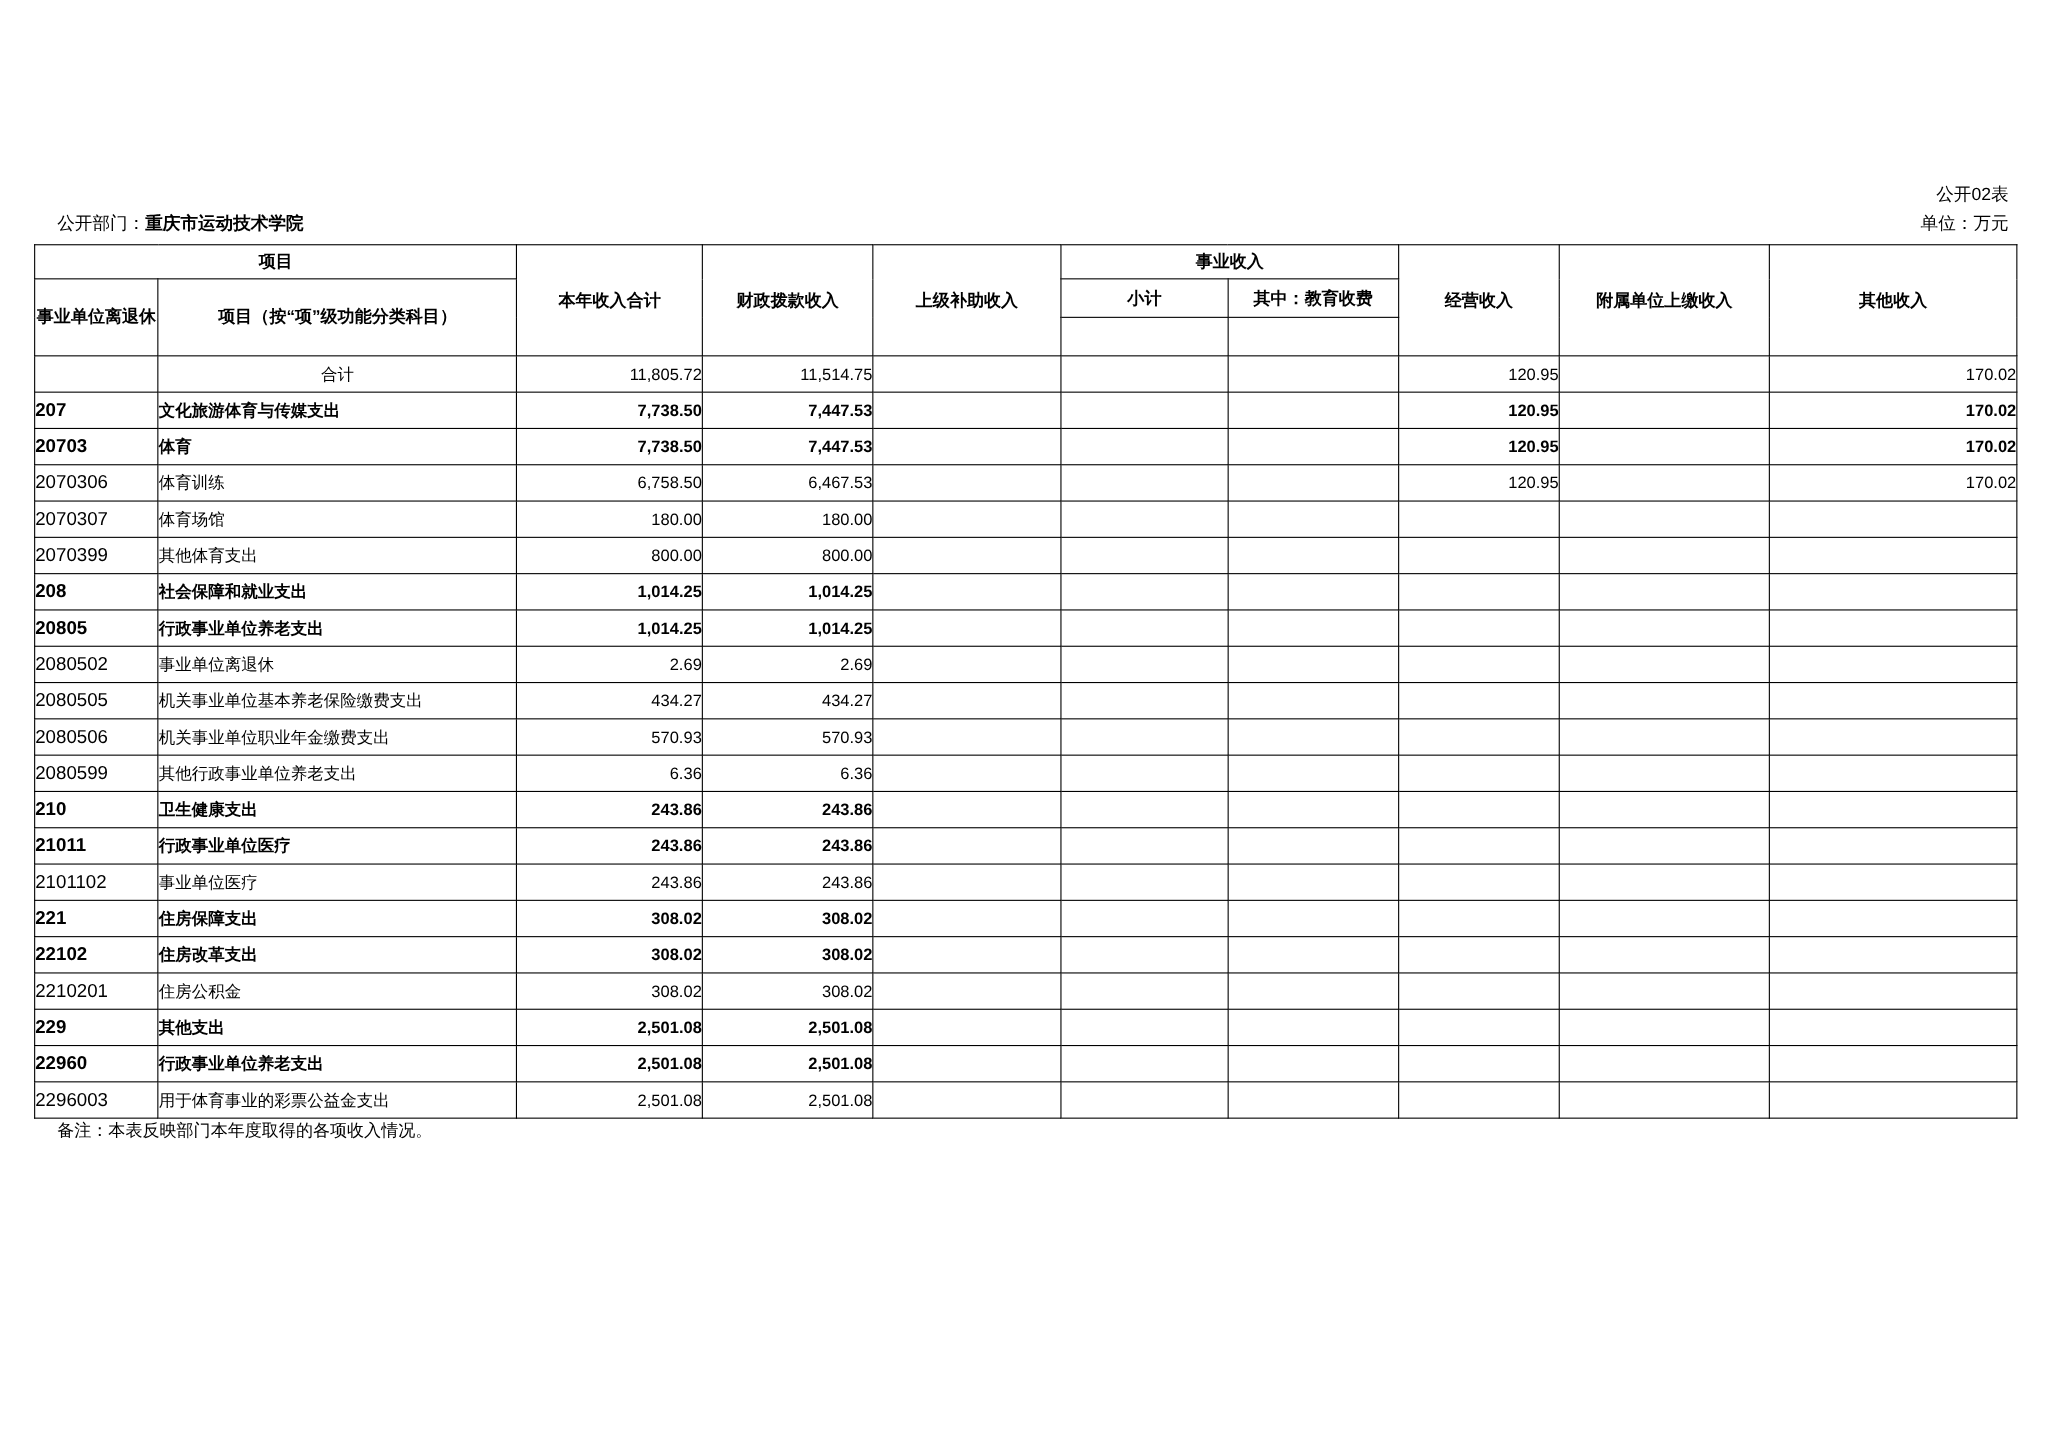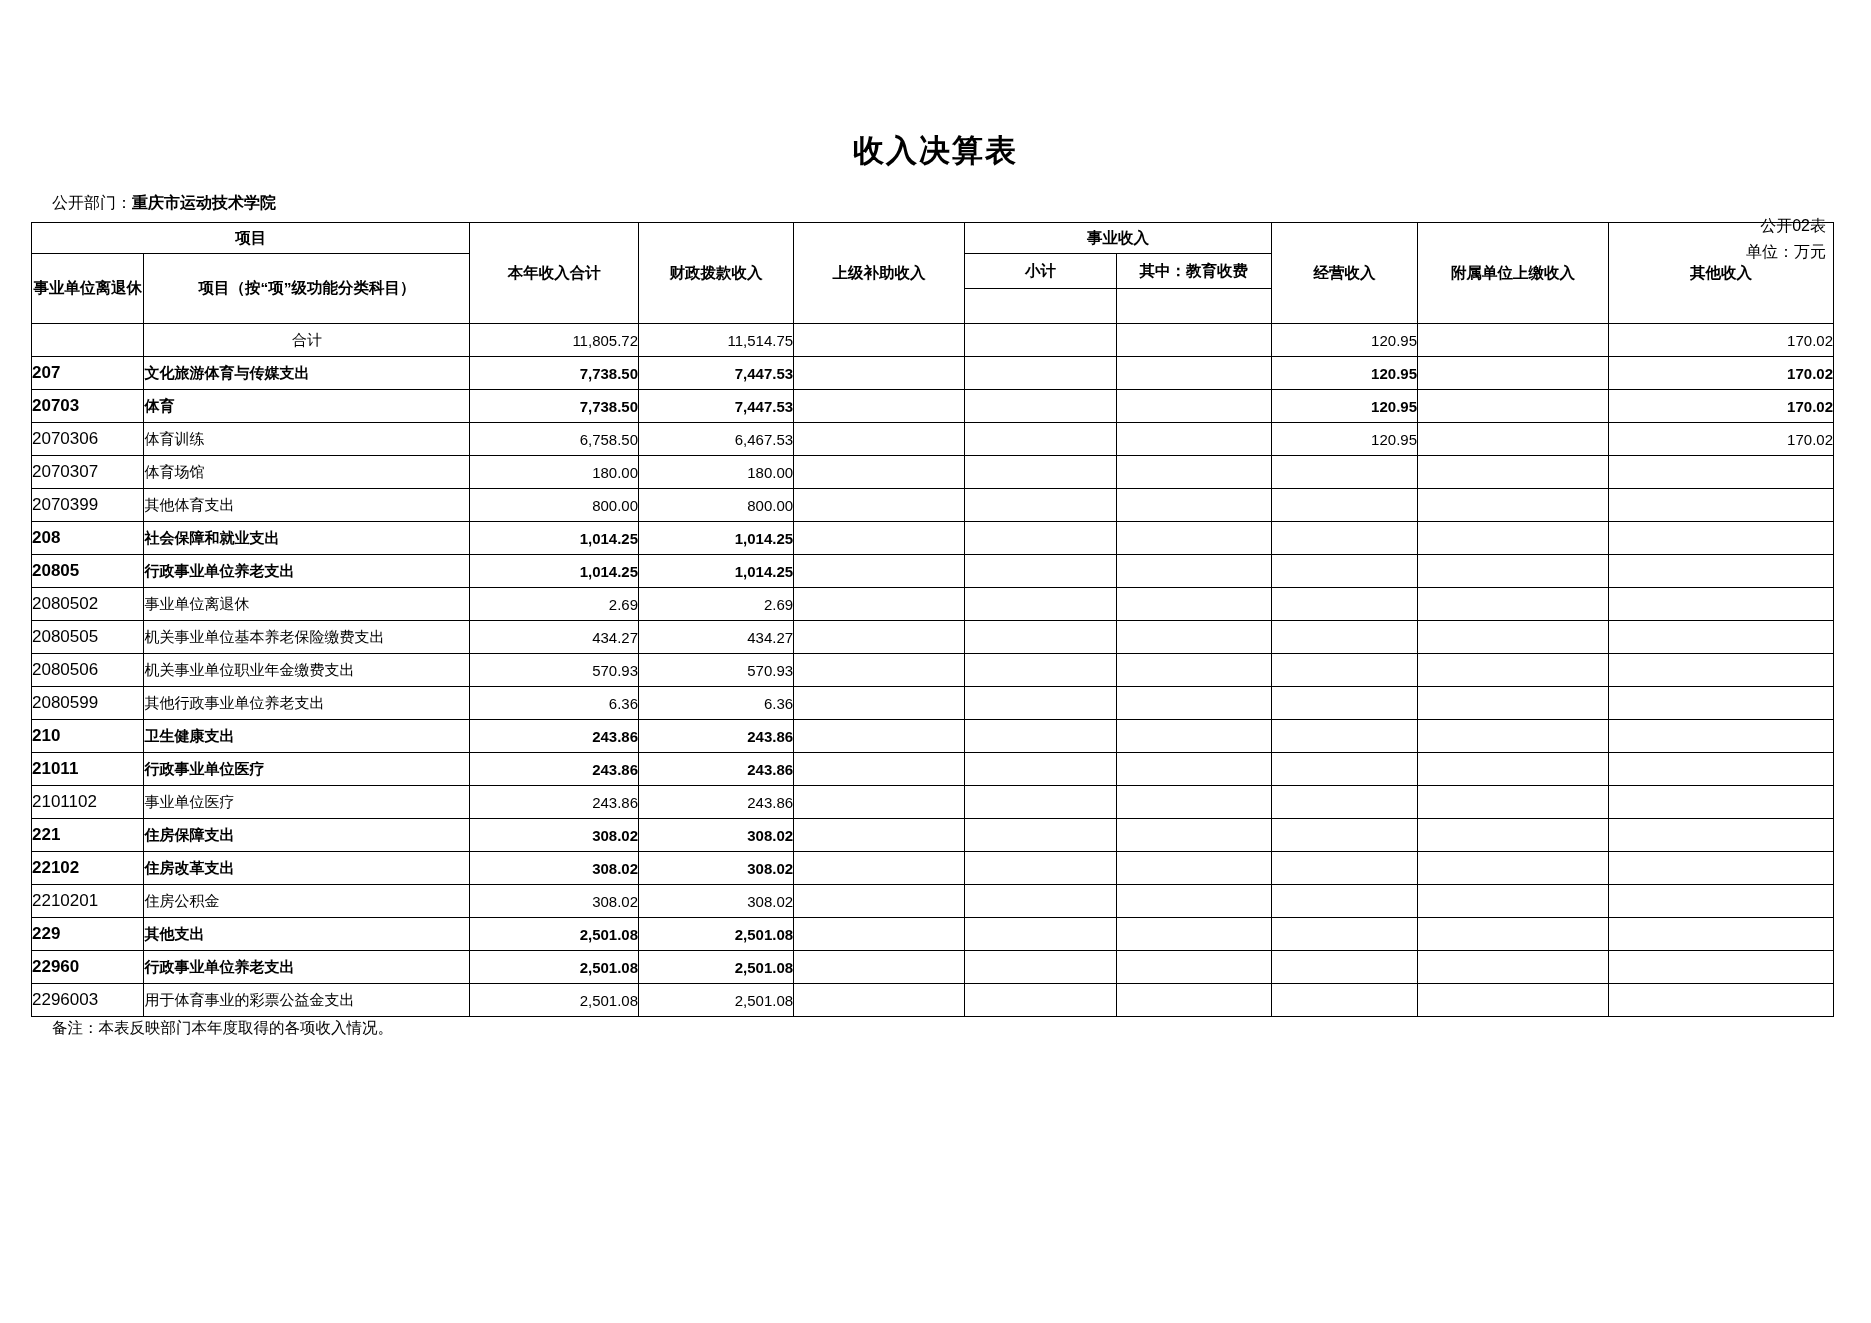--- a/index.html
+++ b/index.html
@@ -29,21 +29,20 @@
     font-family: "Liberation Sans", "DejaVu Sans", sans-serif;
   }
   .meta-right {
     position: absolute;
     right: 45px;
     top: 165px;
     text-align: right;
     font-size: 16px;
     line-height: 26px;
     font-family: "Liberation Sans", "DejaVu Sans", sans-serif;
-    margin-top: 48px;
   }
   .meta-left {
     position: absolute;
     left: 52px;
     top: 193px;
     font-size: 16px;
     font-family: Liberation Serif, serif;
   }
   .meta-left .dept-name {
     font-weight: bold;
@@ -101,21 +100,20 @@
     top: 1018px;
     font-size: 15.5px;
     font-family: "Liberation Sans", "DejaVu Sans", sans-serif;
   }
 </style>
 </head>
 <body>
 
 <div class="page">
 
-  <div class="title">收入决算表</div>
 
   <div class="meta-right">
     <div>公开02表</div>
     <div>单位：万元</div>
   </div>
 
   <div class="meta-left">
     <span>公开部门：</span><span class="dept-name">重庆市运动技术学院</span>
   </div>
 

